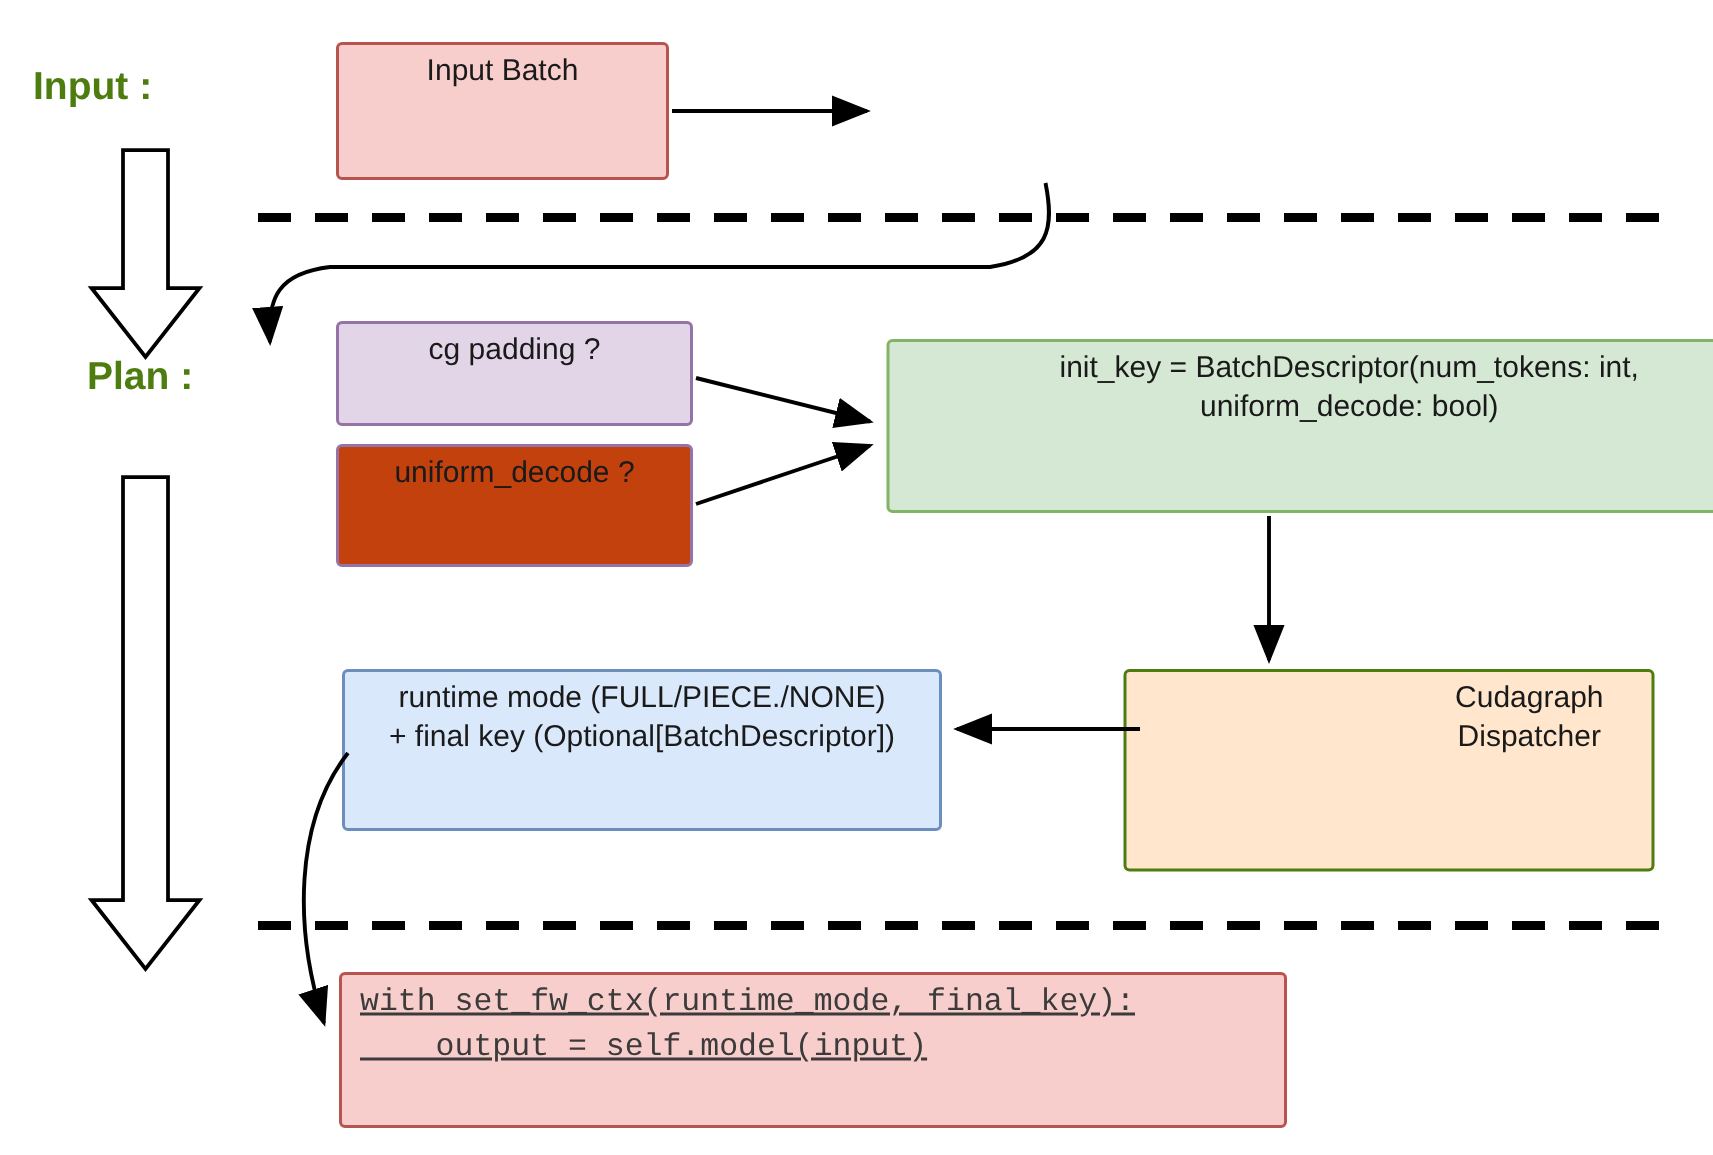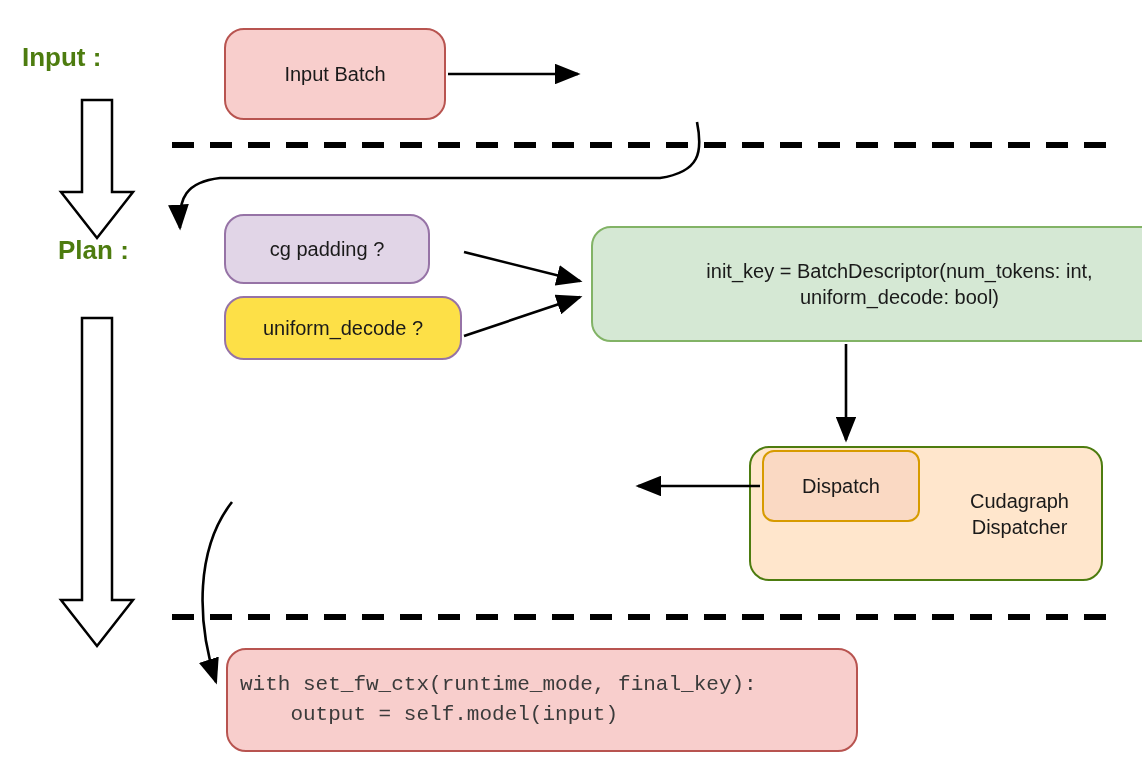--- a/index.html
+++ b/index.html
@@ -31,40 +31,40 @@
     font-family: "Liberation Sans", sans-serif;
     font-weight: bold;
     font-size: 26px;
     color: #4d7c0f;
     white-space: nowrap;
     letter-spacing: 0px;
   }
   .node {
     position: absolute;
     box-sizing: border-box;
-    border-radius: 20px;
+    border-radius: 4px;
     display: flex;
-    align-items: center;
     justify-content: center;
     text-align: center;
     font-family: "Liberation Sans", sans-serif;
     font-size: 20px;
     color: #1a1a1a;
     line-height: 1.3;
     padding: 4px 0;
   }
   .node-code {
     font-family: "Liberation Mono", monospace;
     font-size: 21px;
     justify-content: flex-start;
     text-align: left;
     white-space: pre;
     padding-left: 12px;
     color: #3b3b3b;
     line-height: 1.45;
+    text-decoration: underline;
   }
   .node-inner-dispatch {
     position: absolute;
     box-sizing: border-box;
     border-radius: 12px;
     display: flex;
     align-items: center;
     justify-content: center;
     font-family: "Liberation Sans", sans-serif;
     font-size: 20px;
@@ -81,48 +81,49 @@
 
   <div class="stage-label" style="left:22px; top:235px;margin-left:36px;">Plan :</div>
 
 
   <div class="node" style="left:224px; top:28px; width:222px; height:92px;
               background:#f8cecc; border:2px solid #b85450;">
     <span>Input Batch</span>
   </div>
 
 
-  <div class="node" style="left:224px; top:214px; width:206px; height:70px;
+  <div class="node" style="left:224px; top:214px; width:238px; height:70px;
               background:#e1d5e7; border:2px solid #9673a6;">
     <span>cg padding ?</span>
   </div>
 
-  <div class="node" style="left:224px; top:296px; width:238px; height:64px;
-              background:#fde047; border:2px solid #9673a6;">
+  <div class="node" style="left:224px; top:296px; width:238px; height:82px;
+              background:#c2410c; border:2px solid #9673a6;">
     <span>uniform_decode ?</span>
   </div>
 
   <div class="node multiline" style="left:591px; top:226px; width:617px; height:116px;
               background:#d5e8d4; border:2px solid #82b366; font-size:20px;">
     <span class="multiline">init_key = BatchDescriptor(num_tokens: int,
 uniform_decode: bool)</span>
   </div>
 
   <div class="node multiline" style="left:749px; top:446px; width:354px; height:135px;
               background:#ffe6cc; border:2px solid #4d7c0f;
               justify-content:flex-end; padding-right:32px;">
     <span class="multiline">Cudagraph
 Dispatcher</span>
   </div>
 
-  <div class="node-inner-dispatch" style="left:762px; top:450px; width:158px; height:72px;
-              background:#fad9c3; border:2px solid #d79b00;">
-    <span>Dispatch</span>
+
+  <div class="node multiline" style="left:228px; top:446px; width:400px; height:108px;
+              background:#dae8fc; border:2px solid #6c8ebf; font-size:20px;">
+    <span class="multiline">runtime mode (FULL/PIECE./NONE)
++ final key (Optional[BatchDescriptor])</span>
   </div>
-
 
   <div class="node node-code" style="left:226px; top:648px; width:632px; height:104px;
               background:#f8cecc; border:2px solid #b85450;">
     <span>with set_fw_ctx(runtime_mode, final_key):
     output = self.model(input)</span>
   </div>
 
   <svg class="layer" viewBox="0 0 1142 770">
     <defs>
       <marker id="ah" markerWidth="10" markerHeight="8" refX="9" refY="4" orient="auto" markerUnits="strokeWidth">

